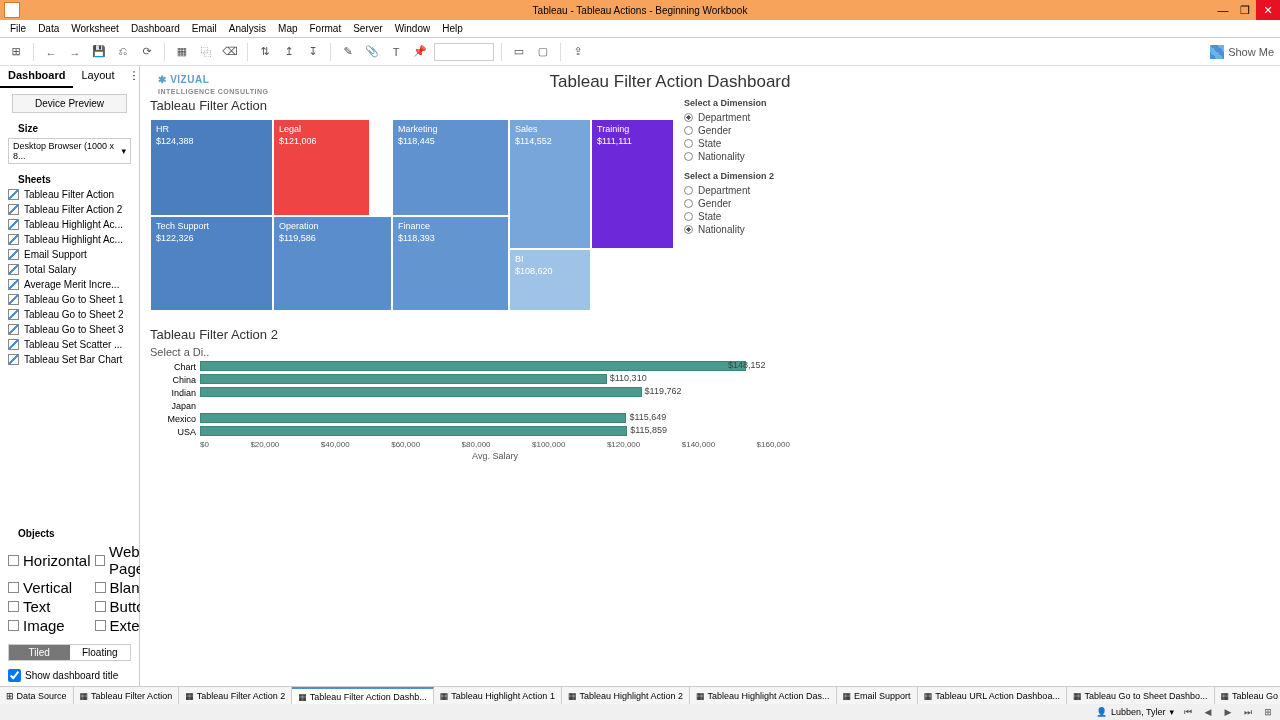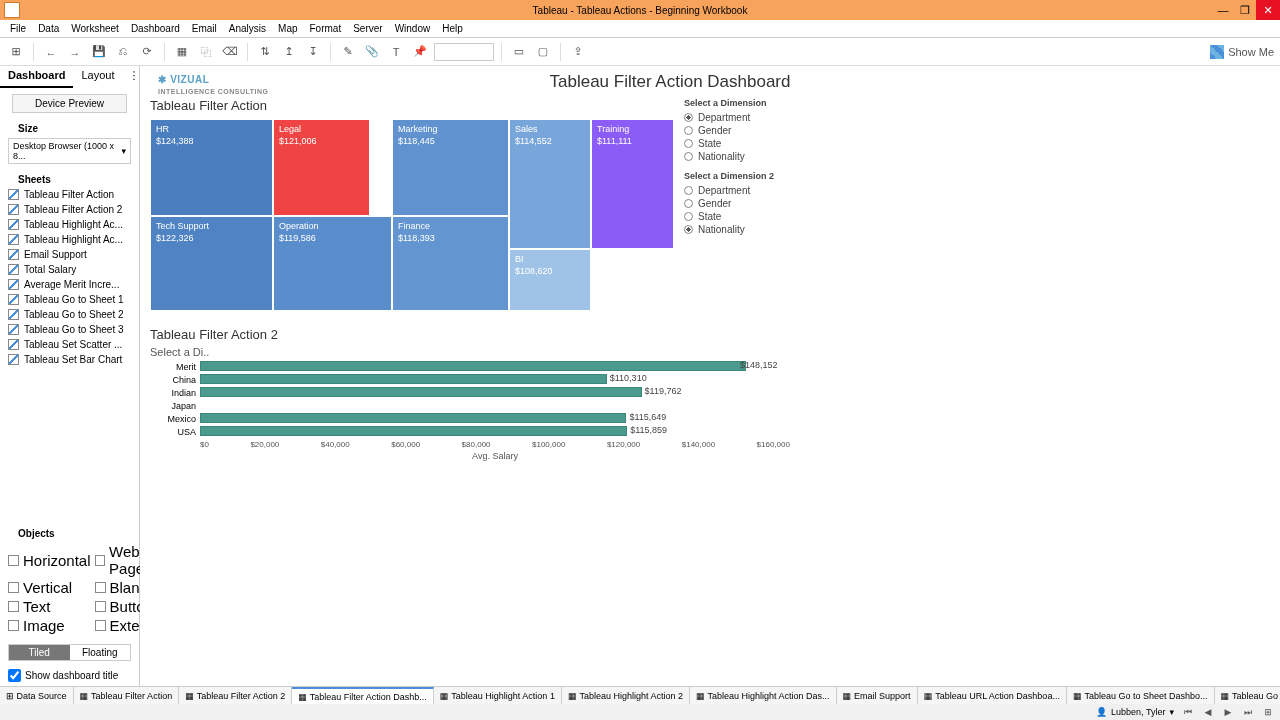--- a/index.html
+++ b/index.html
@@ -261,21 +261,21 @@
               <div class="v">$121,006</div>
             </div>
             <div class="tm-cell" style="left: 242px; top: 0px; width: 117px; height: 97px; background: rgb(95, 146, 207);">
               <div>Marketing</div>
               <div class="v">$118,445</div>
             </div>
             <div class="tm-cell" style="left: 359px; top: 0px; width: 82px; height: 130px; background: rgb(120, 166, 218);">
               <div>Sales</div>
               <div class="v">$114,552</div>
             </div>
-            <div class="tm-cell" style="left: 441px; top: 0px; width: 83px; height: 130px; background: #8b5cf6;">
+            <div class="tm-cell" style="left: 441px; top: 0px; width: 83px; height: 130px; background: #6d28d9;">
               <div>Training</div>
               <div class="v">$111,111</div>
             </div>
             <div class="tm-cell" style="left: 0px; top: 97px; width: 123px; height: 95px; background: rgb(79, 131, 196);">
               <div>Tech Support</div>
               <div class="v">$122,326</div>
             </div>
             <div class="tm-cell" style="left: 123px; top: 97px; width: 119px; height: 95px; background: rgb(90, 141, 203);">
               <div>Operation</div>
               <div class="v">$119,586</div>
@@ -330,24 +330,24 @@
             </div>
           </div>
       </div>
     </div>
 
     <div class="bc-wrap">
       <div class="bc-title">Tableau Filter Action 2</div>
       <div class="bc-sub">Select a Di..</div>
       <div id="bars">
           <div class="bc-row">
-            <div class="bc-cat">Merit</div>
+            <div class="bc-cat">Chart</div>
             <div class="bc-bar-wrap">
               <div class="bc-bar" style="width:546.3104999999999px"></div>
-              <div class="bc-label" style="left:537px">$148,152</div>
+              <div class="bc-label" style="left:525px">$148,152</div>
             </div>
           </div>
           <div class="bc-row">
             <div class="bc-cat">China</div>
             <div class="bc-bar-wrap">
               <div class="bc-bar" style="width:406.768125px"></div>
               <div class="bc-label" style="left:406.768125px">$110,310</div>
             </div>
           </div>
           <div class="bc-row">

